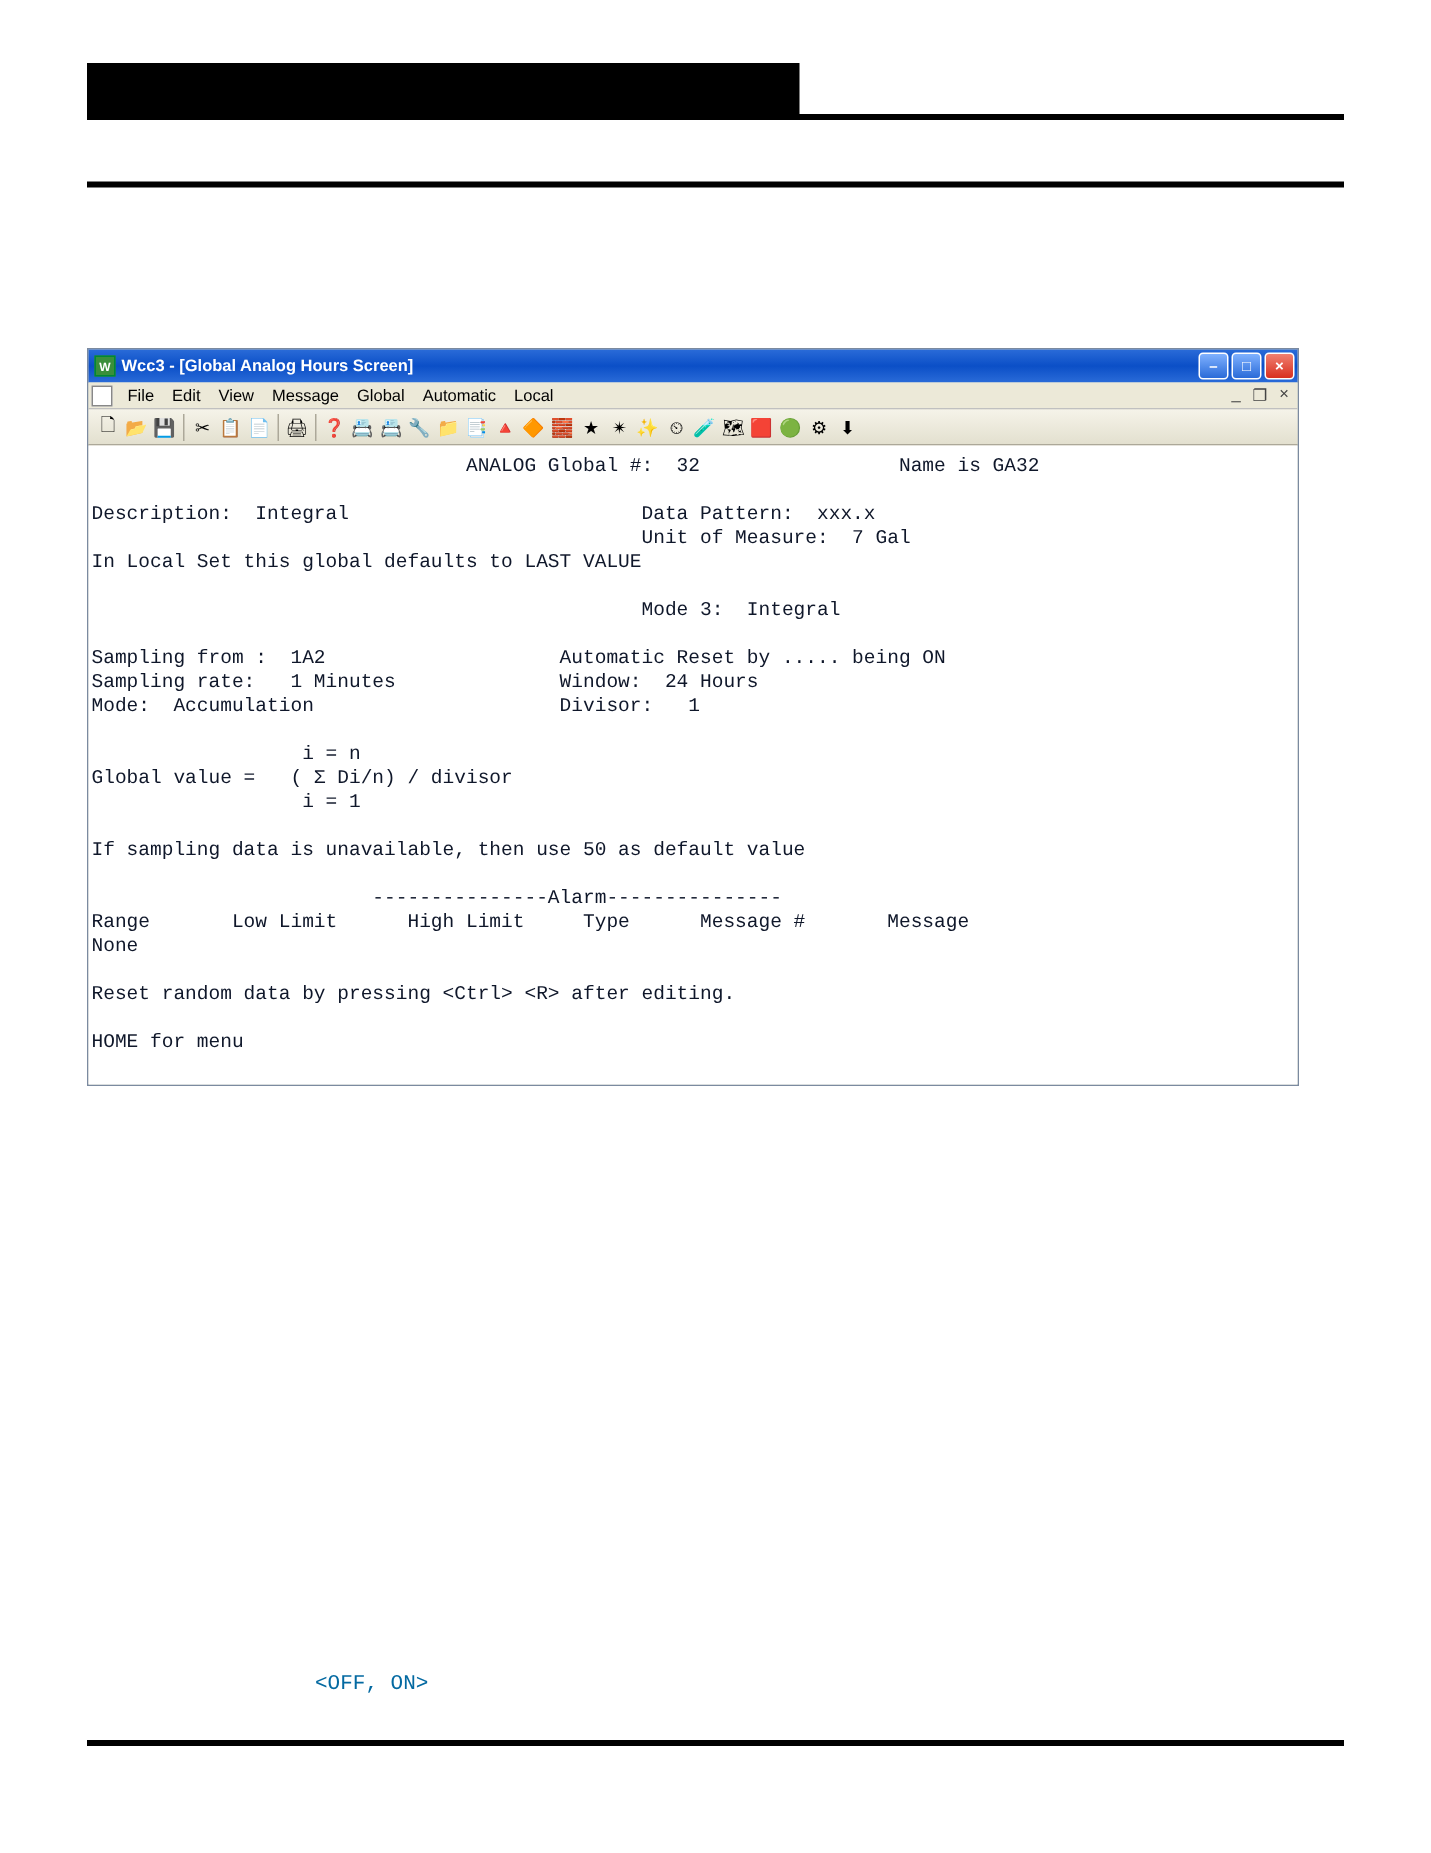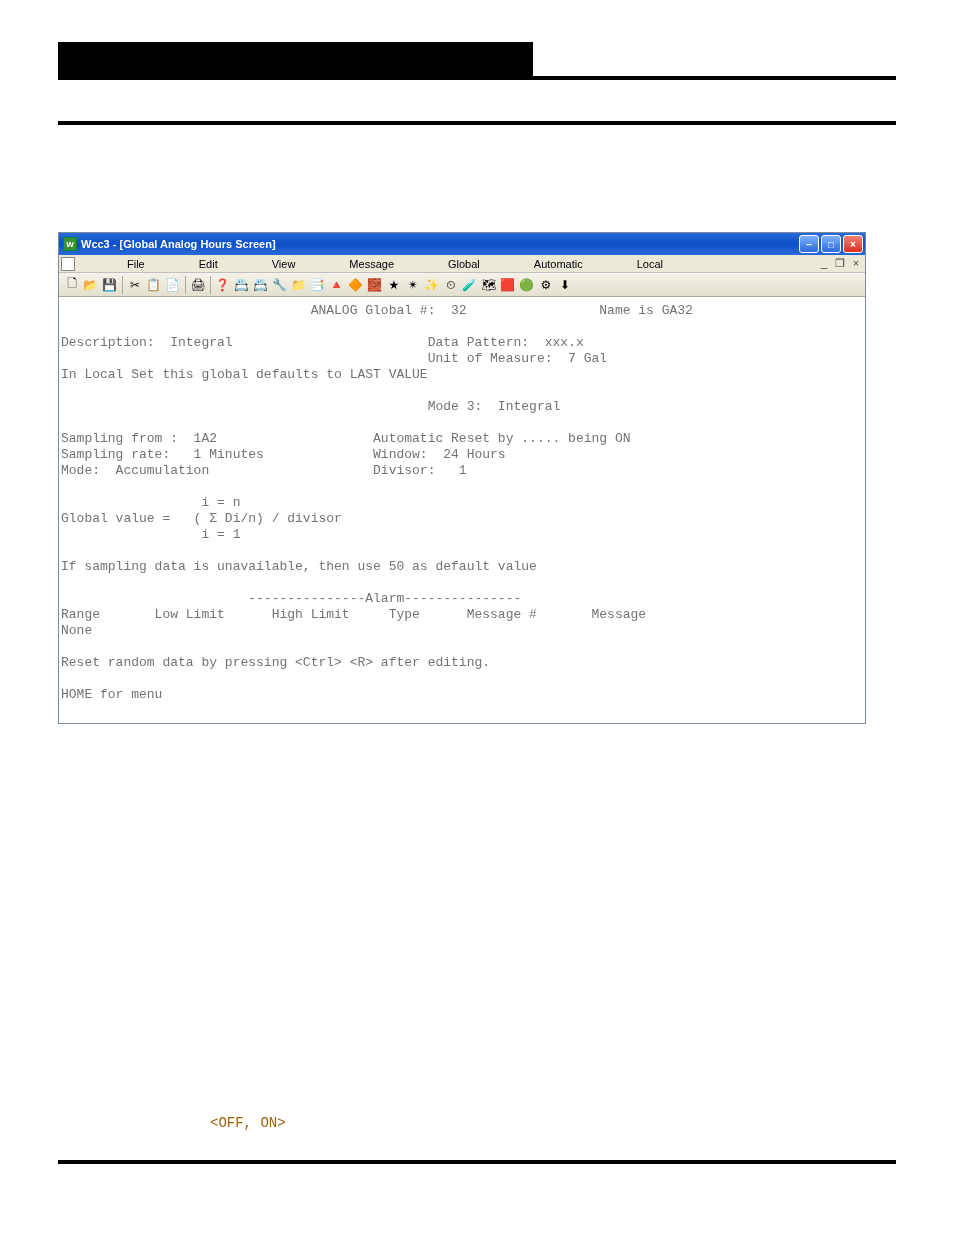--- a/index.html
+++ b/index.html
@@ -70,21 +70,20 @@
   .win-btn.close { background: linear-gradient(to bottom,#f08070,#d83020); }
   .menubar {
     height: 18px;
     background: #ece9d8;
     border-bottom: 1px solid #c0c0c0;
     display: flex;
     align-items: center;
     padding-left: 2px;
     font-size: 11px;
     font-family: Tahoma, Arial, sans-serif;
-    gap: 42px;
   }
   .menubar .doc-icon {
     width:14px; height:14px;
     border:1px solid #888;
     background:#fff;
     margin-right:4px;
   }
   .menubar span { padding: 0 6px; }
   .menubar .mdi {
     margin-left:auto;
@@ -109,29 +108,29 @@
     font-size: 12px;
   }
   .tb-sep { width:1px; height:18px; background:#aca899; margin:0 2px;}
   .content {
     background:#fff;
     padding: 6px 2px 20px 2px;
     font-family: "Courier New", monospace;
     font-size: 13px;
     line-height: 16px;
     white-space: pre;
-    color:#737373;
+    color:#0f172a;
   }
   .below-text {
     position:absolute;
     top: 1115px;
     left: 210px;
     font-family: "Courier New", monospace;
     font-size: 14px;
-    color:#a16207;
+    color:#0369a1;
   }
   .page-num {
     position:absolute;
     bottom: 18px;
     left: 0; right:0;
     text-align:center;
     font-family: Arial;
     font-size: 12px;
     color:#555;
   }

